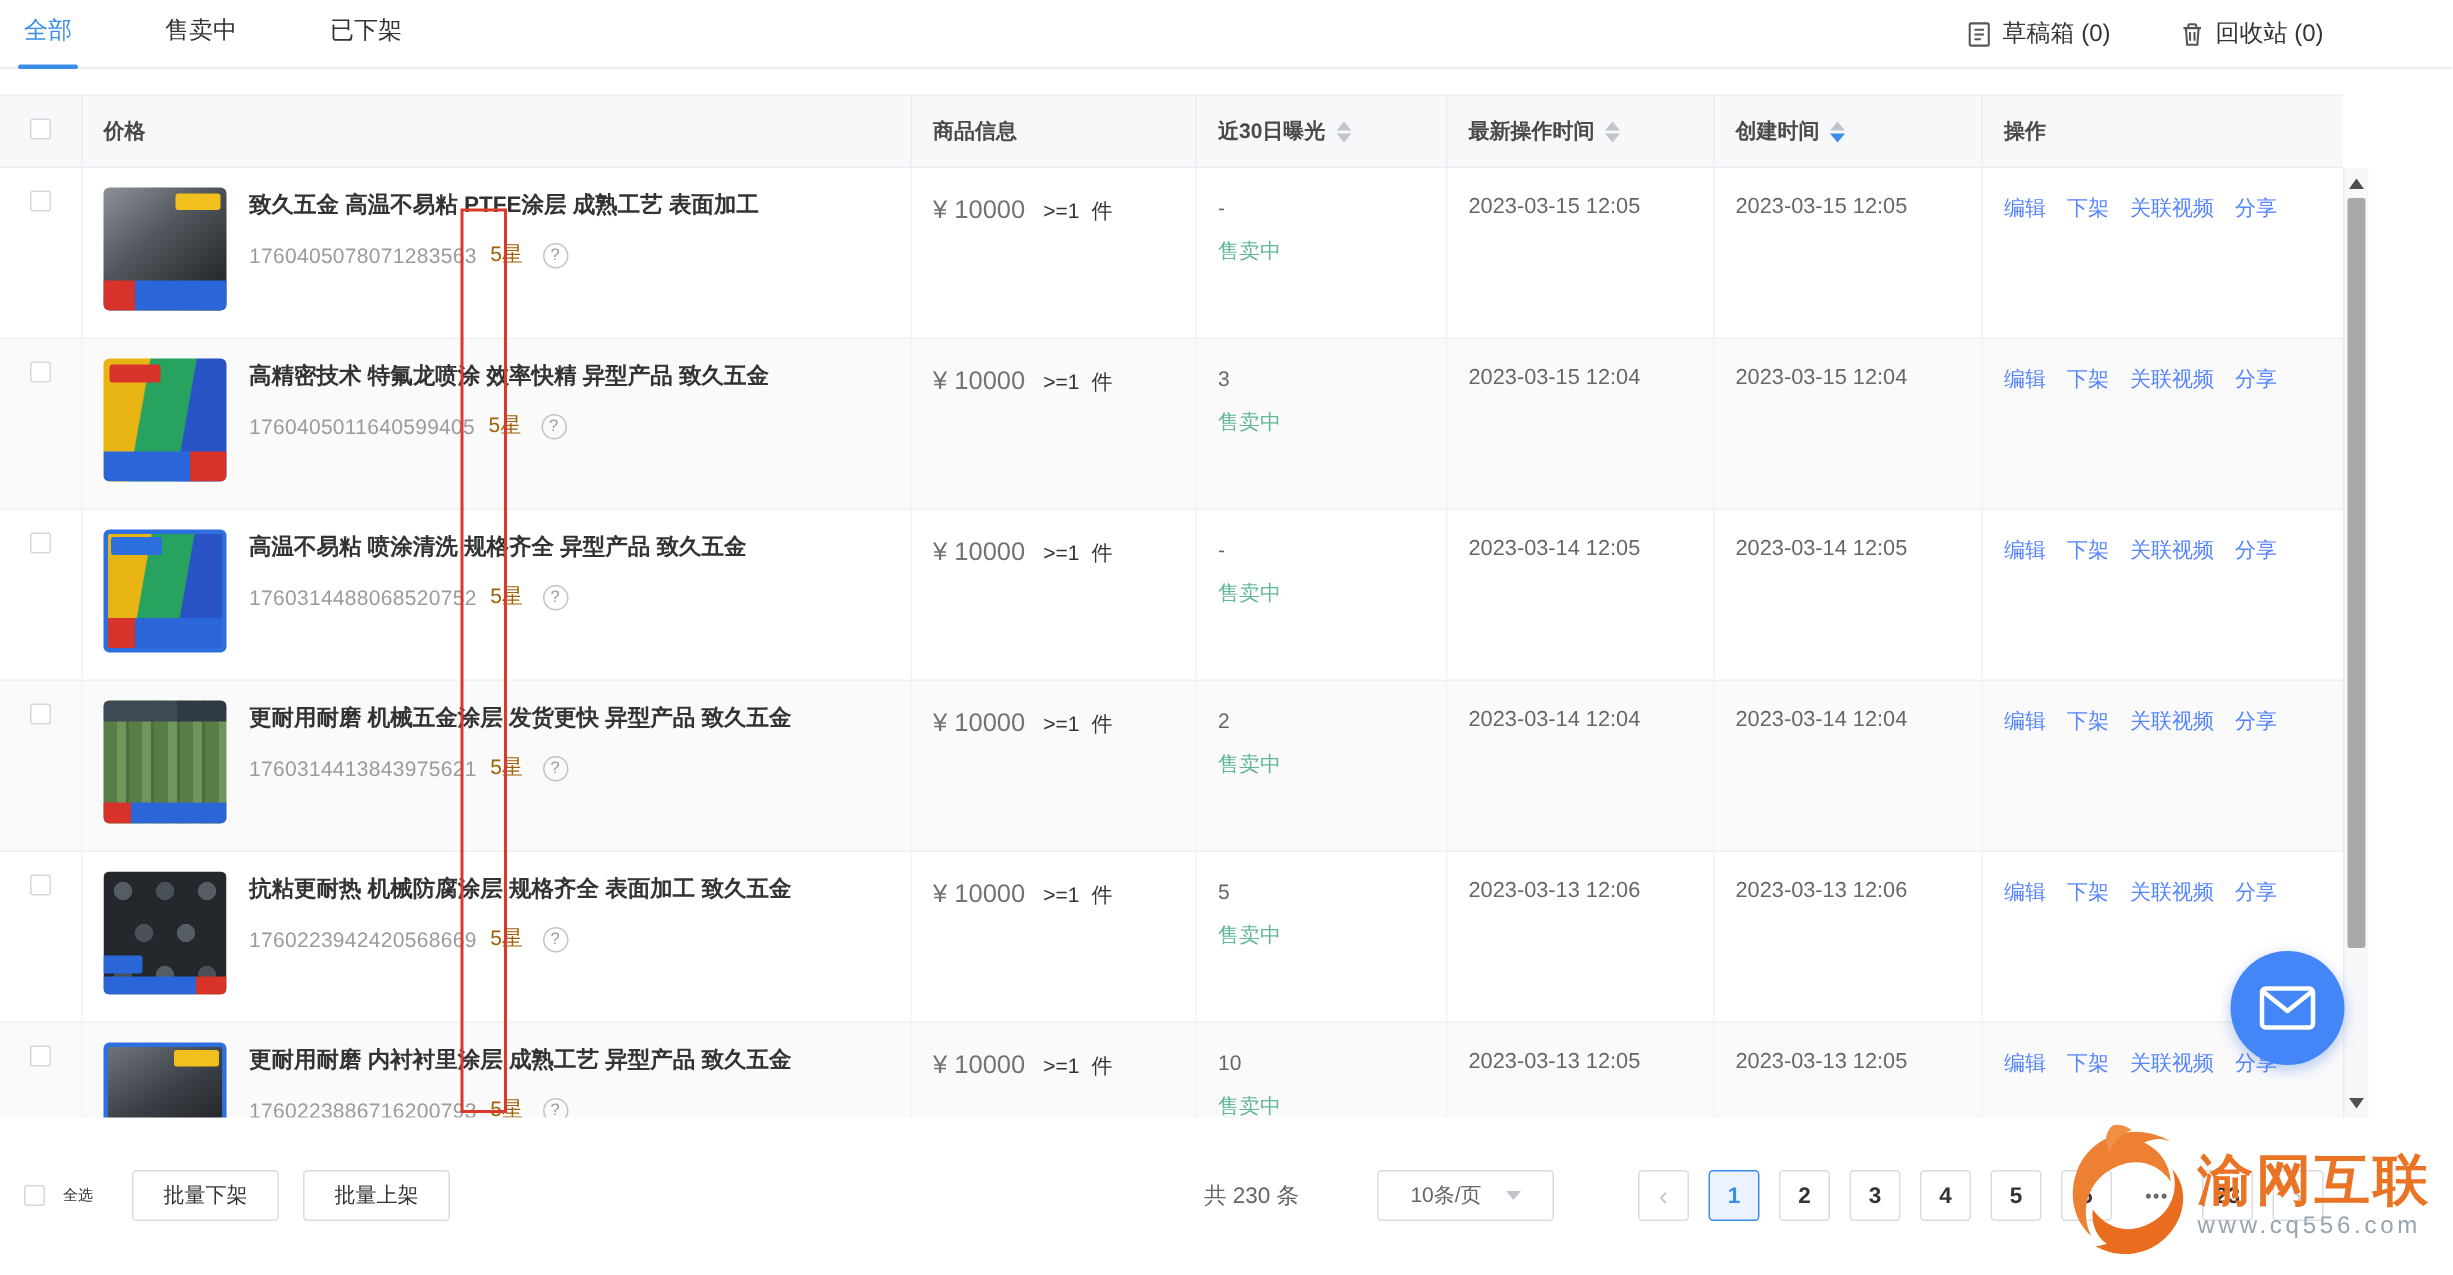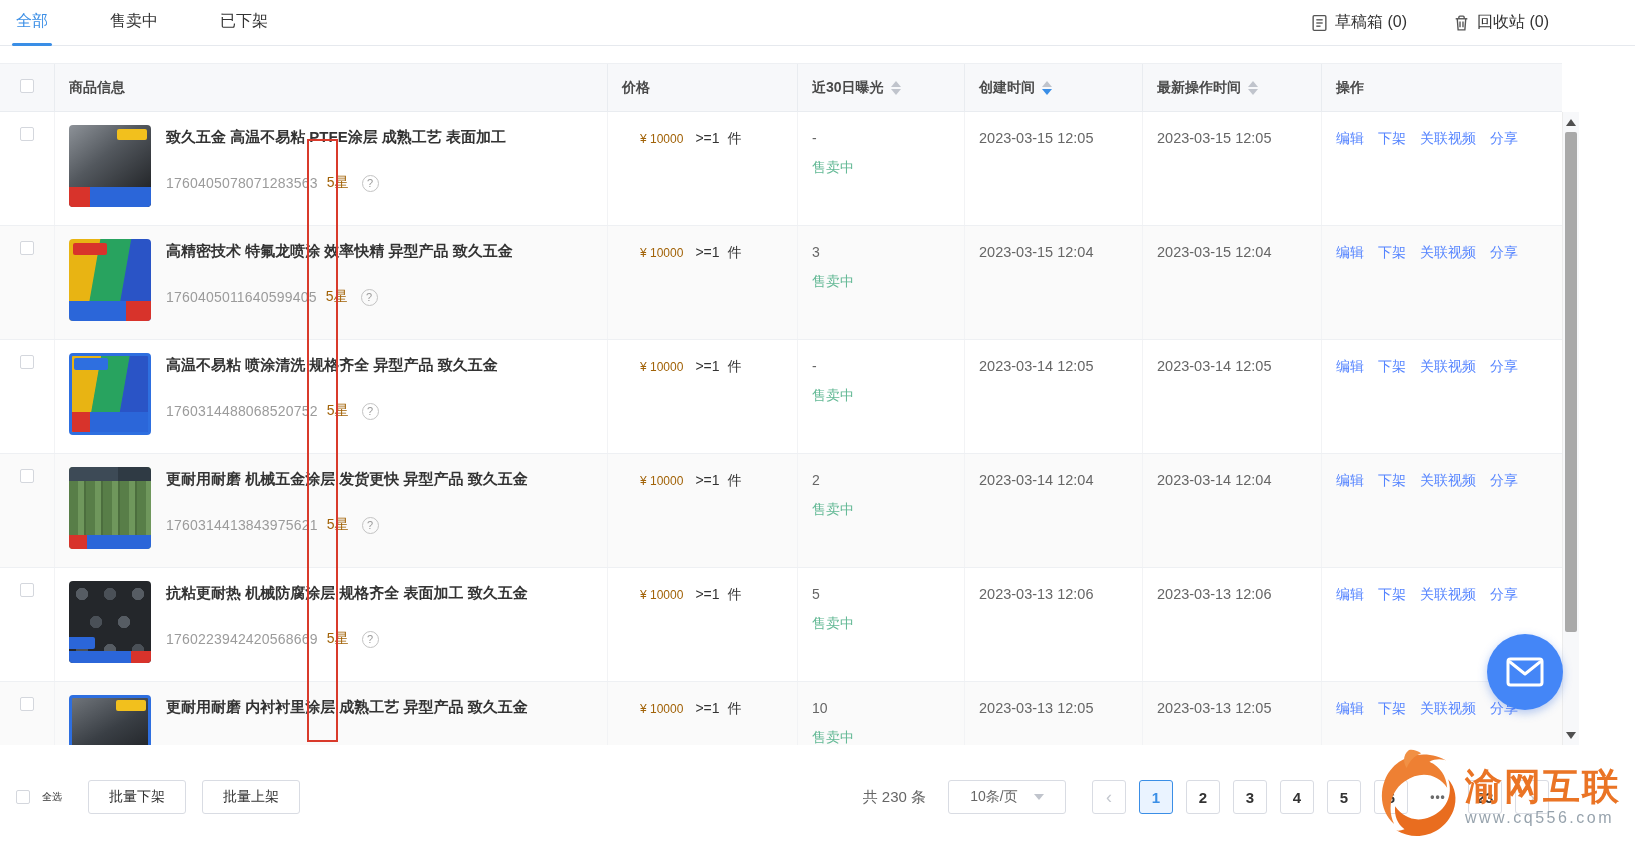--- a/index.html
+++ b/index.html
@@ -69,27 +69,27 @@
                            radial-gradient(circle 10px at 69px 69px,#4a5057 60%,transparent 62%); }
   .t-v5::before { bottom:14px; left:0; width:26px; height:12px; background:#2b66d9; border-radius:0 2px 2px 0; }
   .t-v5::after { background:linear-gradient(90deg,#2b66d9 0 75%,#d8332b 75% 100%); height:12px; }
   
   .t-v6 { background:linear-gradient(150deg,#6f747a 0%,#3a3f45 45%,#141619 100%); border:3px solid #2e6fe0; }
   .t-v6::before { top:2px; right:2px; width:30px; height:11px; background:#f2c01d; border-radius:2px; }
   .t-v6::after { background:linear-gradient(90deg,#d8332b 0 30%,#2b66d9 30% 100%); height:14px; }
 
   .pinfo { padding-top:2px; min-width:0; }
   .ptitle { font-size:15px; font-weight:700; color:#333; line-height:20px; white-space:nowrap; cursor:pointer; }
-  .pmeta { margin-top:27px; display:flex; align-items:center; gap:9px; }
+  .pmeta { margin-top:14px; display:flex; align-items:center; gap:9px; }
   .pid { font-size:14px; color:#9b9b9b; letter-spacing:0.2px; }
   .pstar { font-size:14px; color:#a16207; }
   .help { width:17px; height:17px; border:1px solid #c3c3c3; border-radius:50%; color:#9b9b9b; font-size:11px; line-height:15px; text-align:center; cursor:pointer; margin-left:4px; }
 
   .c-price { padding-top:18px; }
-  .price { color:#a16207; font-size:12px; margin-right:12px;margin-left:18px; }
+  .price { color:#737373; font-size:17px; margin-right:12px; }
   .qty { color:#333; font-size:14px; margin-right:8px; }
   .unit { color:#333; font-size:14px; }
 
   .c-expo { padding-top:18px; }
   .expo-val { font-size:14px; color:#666; }
   .status { margin-top:13px; font-size:14px; color:#62b894; }
 
   .c-date { padding-top:18px; font-size:14.5px; color:#666; }
 
   .c-ops { padding-top:18px; display:flex; flex-wrap:wrap; gap:14px; align-content:flex-start; }
@@ -103,21 +103,21 @@
   .vs-tri-down { width:0;height:0;border-left:5px solid transparent;border-right:5px solid transparent;border-top:7px solid #505050; }
   .vs-thumb { position:absolute; left:2px; top:20px; width:12px; height:500px; background:#a9a9a9; border-radius:2px; }
 
   
   .red-annotation { position:absolute; left:307px; top:139px; width:31px; height:603px; border:2px solid #d93a2b; z-index:40; pointer-events:none; }
 
   
   .footer { position:relative; height:104px; display:flex; align-items:center; padding:0 16px; }
   .select-all { display:flex; align-items:center; gap:12px; font-size:10px; color:#333; margin-right:26px; }
   .btn { height:34px; padding:0 20px; border:1px solid #d9dce3; border-radius:3px; background:#fff; font-size:14px; color:#333; margin-right:16px; cursor:pointer; font-family:inherit; }
-  .foot-right { margin-left:auto; display:flex; align-items:center; padding-right:70px; }
+  .foot-right { margin-left:auto; display:flex; align-items:center; padding-right:70px;gap:30px; }
   .total { font-size:15px; color:#666; margin-right:22px; }
   .pagesize { width:118px; height:34px; border:1px solid #d9dce3; border-radius:3px; display:flex; align-items:center; justify-content:center; gap:16px; font-size:14px; color:#666; cursor:pointer; margin-right:26px; background:#fff; }
   .dd-caret { width:0; height:0; border-left:5px solid transparent; border-right:5px solid transparent; border-top:6px solid #c0c4cc; }
   .pager { display:flex; align-items:center; gap:13px; }
   .pbtn { min-width:34px; height:34px; border:1px solid #d9dce3; border-radius:3px; background:#fff; display:flex; align-items:center; justify-content:center; font-size:15px; font-weight:700; color:#333; cursor:pointer; }
   .pbtn.nav { color:#c4c8cf; font-size:18px; font-weight:400; }
   .pbtn.active { border-color:#3a8ee6; background:#eaf3ff; color:#3a8ee6; }
   .pbtn.dots { border:none; background:transparent; color:#6b6b6b; letter-spacing:1px; font-size:12px; }
 
   
@@ -164,44 +164,44 @@
       </div>
     </div>
   </div>
 
   <div class="table">
     <div class="thead">
       <div class="th c-check">
           <span class="checkbox"></span>
         </div>
       <div class="th">
+          <span>价格</span>
+        </div>
+      <div class="th">
           <span>商品信息</span>
-        </div>
-      <div class="th">
-          <span>价格</span>
         </div>
       <div class="th">
           <span>近30日曝光</span>
         <span class="sorter">
             <span class="caret up"></span>
             <span class="caret down"></span>
           </span>
       </div>
       <div class="th">
+          <span>最新操作时间</span>
+        <span class="sorter">
+            <span class="caret up"></span>
+            <span class="caret down"></span>
+          </span>
+      </div>
+      <div class="th">
           <span>创建时间</span>
         <span class="sorter">
             <span class="caret up"></span>
             <span class="caret down active"></span>
-          </span>
-      </div>
-      <div class="th">
-          <span>最新操作时间</span>
-        <span class="sorter">
-            <span class="caret up"></span>
-            <span class="caret down"></span>
           </span>
       </div>
       <div class="th">
           <span>操作</span>
         </div>
     </div>
 
     <div class="tbody">
 
       <div class="trow">

